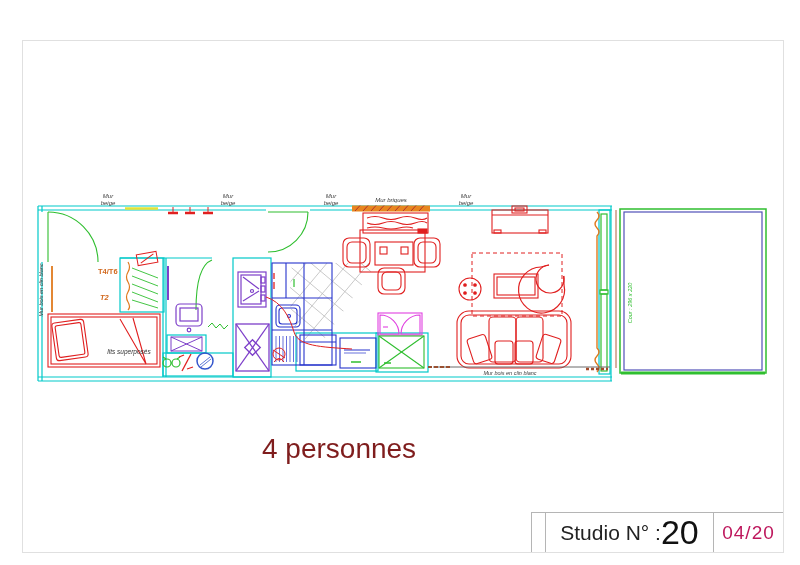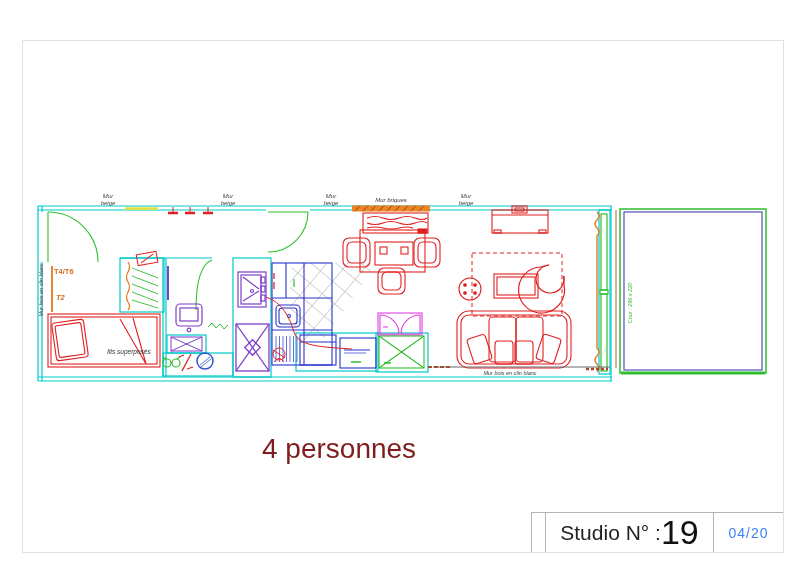--- a/index.html
+++ b/index.html
@@ -7,32 +7,32 @@
        font-family:"Liberation Sans",sans-serif;}
   .frame{position:absolute;left:22px;top:40px;width:760px;height:511px;
          border:1px solid #e0e0e0;}
   svg.plan{position:absolute;left:0;top:0;}
   .lbl{position:absolute;color:#3a3a3a;font-style:italic;font-size:6px;
        line-height:1.15;text-align:center;white-space:pre-line;}
   .lbl.wide{white-space:nowrap;}
   .lbl.rot{transform:translate(-50%,-50%) rotate(-90deg);white-space:nowrap;}
   .lbl.green{color:#2fbe2f;font-size:5.5px;}
   .lbl.bed{font-size:6.5px;color:#333;}
-  .unit{position:absolute;color:#d2691e;font-weight:bold;font-size:7.5px;}
+  .unit{position:absolute;color:#d2691e;font-weight:bold;font-size:7.5px;padding-left:44px;}
   .caption{position:absolute;left:262px;top:433px;color:#7f1d1d;font-size:28px;
            white-space:nowrap;}
   .titleblock{position:absolute;left:531px;top:512px;width:251px;height:39px;
               border-top:1px solid #b5b5b5;border-left:1px solid #b5b5b5;
               display:flex;background:#fff;}
   .tb-spacer{width:13px;border-right:1px solid #b5b5b5;}
   .tb-main{flex:1;display:flex;align-items:center;justify-content:center;}
   .tb-label{font-size:21px;color:#222;}
   .tb-number{font-size:34px;color:#111;}
   .tb-date{width:69px;border-left:1px solid #b5b5b5;display:flex;align-items:center;
-           justify-content:center;font-size:14px;color:#3b82f6;letter-spacing:1px;}
+           justify-content:center;font-size:19px;color:#be185d;letter-spacing:1px;}
 </style>
 </head>
 <body>
 
 <div class="frame"></div>
 
 <svg class="plan" width="800" height="565" viewBox="0 0 800 565">
 
   <defs>
     <clipPath id="gc">
@@ -356,16 +356,16 @@
 <div class="lbl bed" style="left:99px;top:348px;width:60px;">lits superposés</div>
 
 <div class="lbl rot green" style="left:630px;top:303px;">Cour : 296 x 220</div>
 
 <div class="caption">4 personnes</div>
 
 <div class="titleblock">
   <div class="tb-spacer"></div>
   <div class="tb-main">
     <span class="tb-label">Studio N° :</span>
-    <span class="tb-number">19</span>
+    <span class="tb-number">20</span>
   </div>
   <div class="tb-date">04/20</div>
 </div>
 
 </body></html>

